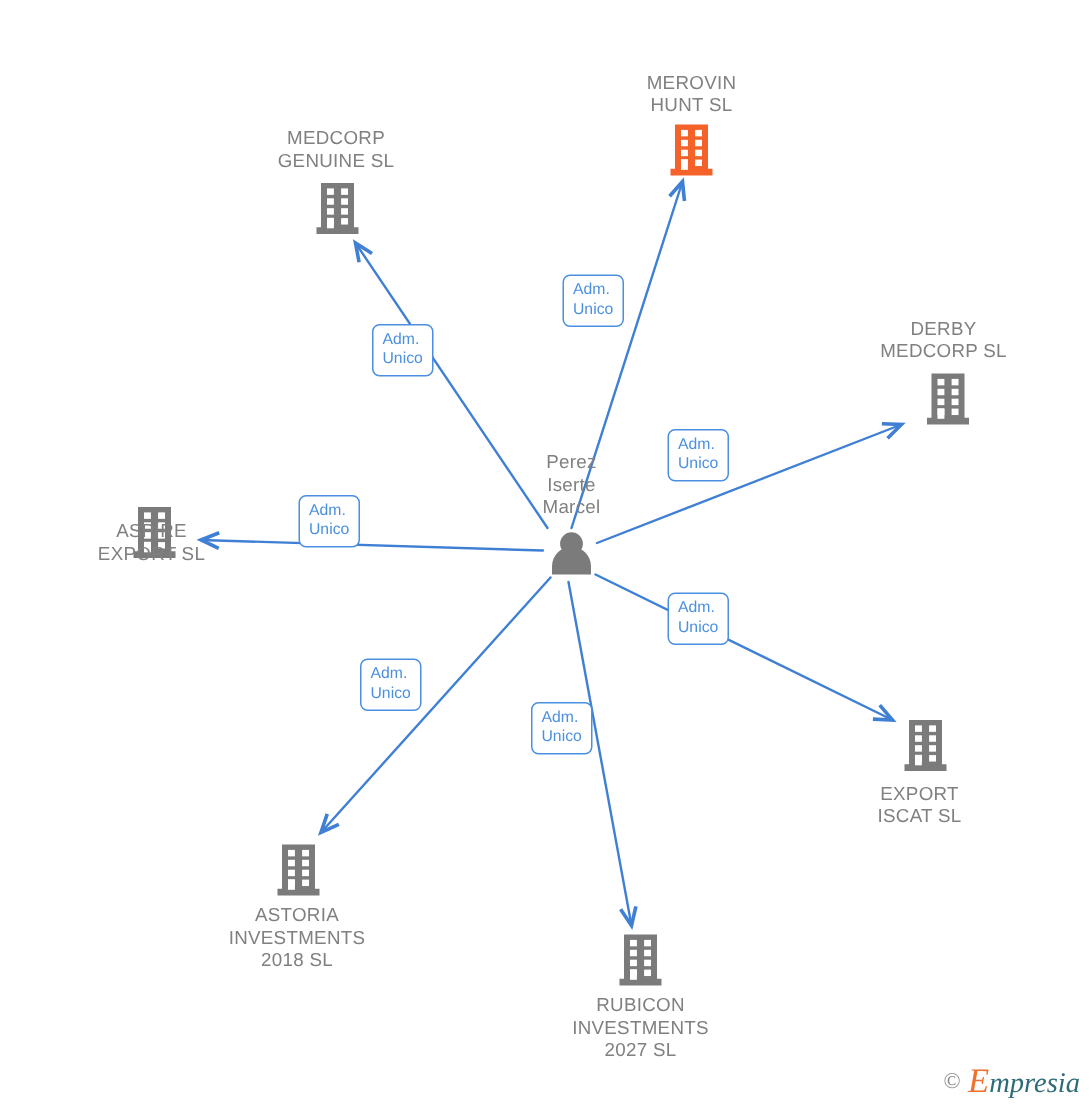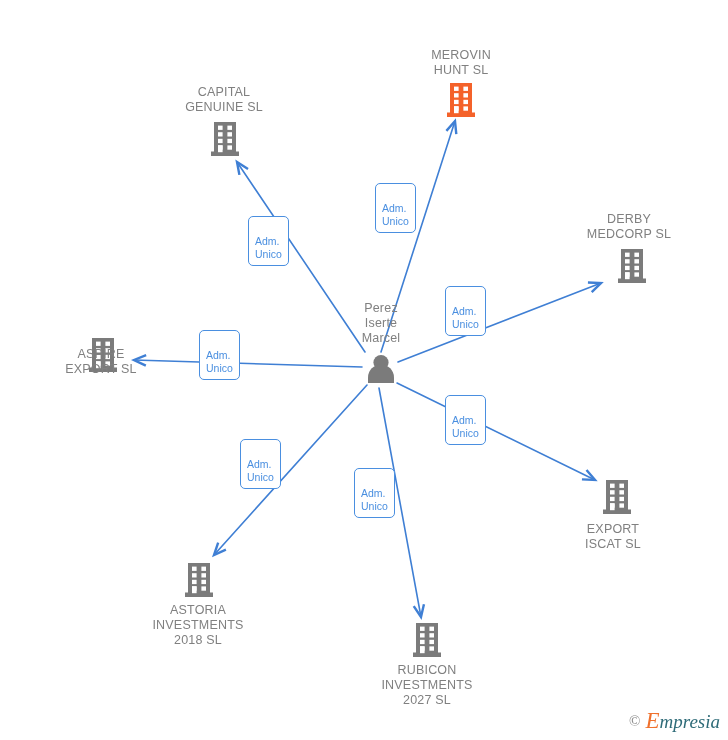--- a/index.html
+++ b/index.html
@@ -47,21 +47,21 @@
   
   .edge-label {
     position: absolute;
     background: #ffffff;
     border: 1px solid #4a8fe0;
     border-radius: 5px;
     color: #4a8fe0;
     font-size: 10.5px;
     line-height: 13px;
     font-family: "Liberation Sans", sans-serif;
-    padding: 18px 6px 4px 6px;
+    padding: 3px 6px 4px 6px;
     text-align: left;
     white-space: pre-line;
     box-sizing: border-box;
   }
   
   #watermark {
     position: absolute;
     right: 8px;
     bottom: 6px;
     display: flex;
@@ -219,21 +219,21 @@
         <g>
           <circle cx="381" cy="362.5" r="7.6" fill="#7b7b7b"></circle>
           <path d="M 368 383 v -5.5 a 13 13 0 0 1 26 0 v 5.5 z" fill="#7b7b7b"></path>
         </g>
       </g>
   </svg>
 
   <div id="node-labels-layer">
       <div class="node-label focus" style="width: 200px; left: 361px; top: 48px;">MEROVIN
 HUNT  SL</div>
-      <div class="node-label" style="width: 200px; left: 124px; top: 85px;">CAPITAL
+      <div class="node-label" style="width: 200px; left: 124px; top: 85px;">MEDCORP
 GENUINE  SL</div>
       <div class="node-label" style="width: 200px; left: 529px; top: 212px;">DERBY
 MEDCORP  SL</div>
       <div class="node-label" style="width: 200px; left: 1px; top: 305px; margin-top: 42px;">ASPIRE
 EXPORT  SL</div>
       <div class="node-label" style="width: 200px; left: 513px; top: 522px;">EXPORT
 ISCAT SL</div>
       <div class="node-label" style="width: 200px; left: 98px; top: 603px;">ASTORIA
 INVESTMENTS
 2018  SL</div>

